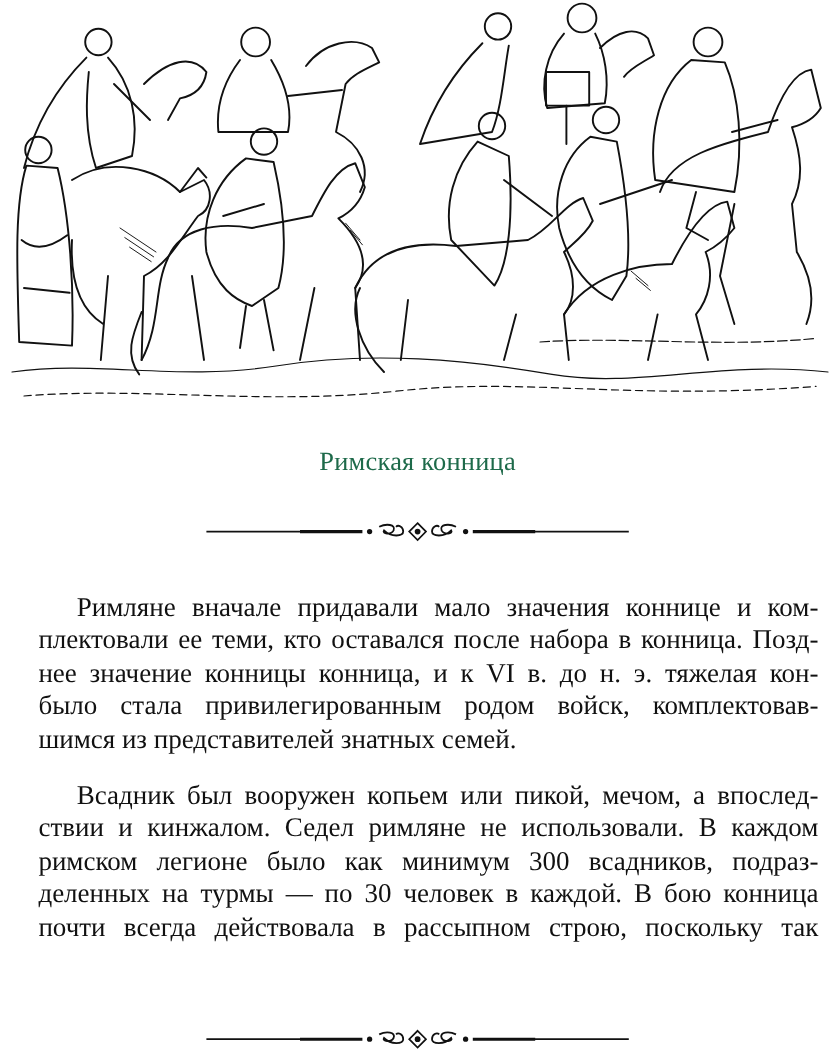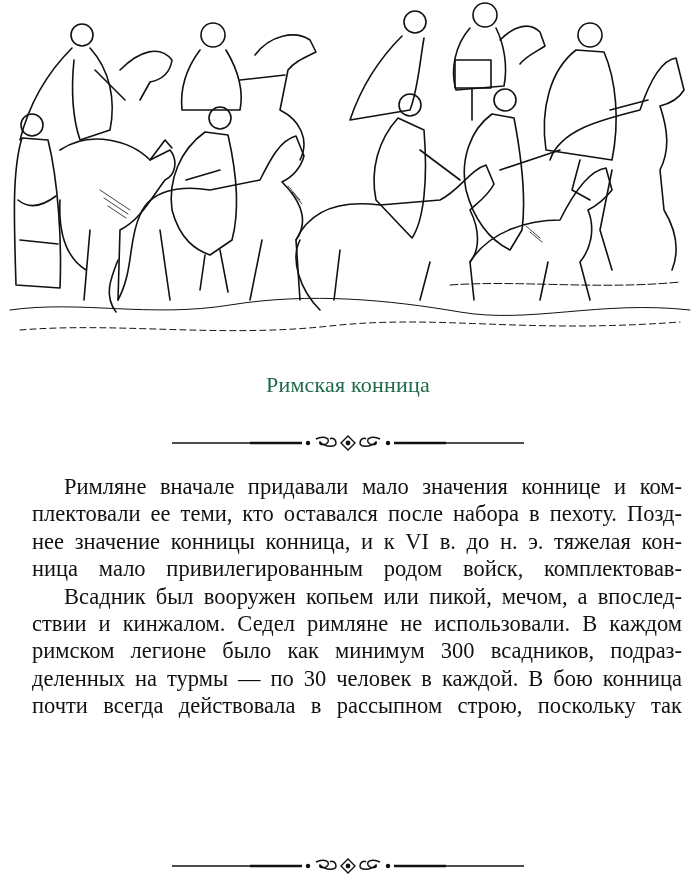--- a/index.html
+++ b/index.html
@@ -113,28 +113,29 @@
     <path d="M146 5 C152 2 160 3 158 8 C156 12 148 11 150 8 C156 14 166 13 166 9 C166 5 162 3 160 5" fill="none" stroke="#111" stroke-width="1.5"></path>
     <path d="M178 2 L185 9 L178 16 L171 9 Z" fill="none" stroke="#111" stroke-width="1.4"></path>
     <circle cx="178" cy="9" r="2.4" fill="#111"></circle>
     <path d="M210 5 C204 2 196 3 198 8 C200 12 208 11 206 8 C200 14 190 13 190 9 C190 5 194 3 196 5" fill="none" stroke="#111" stroke-width="1.5"></path>
     <circle cx="218" cy="9" r="2.2" fill="#111"></circle>
     <path d="M224 9 L276 9" stroke="#111" stroke-width="2.6"></path>
     <path d="M236 9 L354 9" stroke="#111" stroke-width="1.4"></path>
   </svg>
 </div>
 
-<div class="text" style="top:473px;">
+<div class="text" style="top:492px;">
   <div>
     <span class="line" style="padding-left:32px;">Римляне вначале придавали мало значения коннице и ком-</span>
-    <span class="line">плектовали ее теми, кто оставался после набора в пехоту. Позд-</span>
+    <span class="line">плектовали ее теми, кто оставался после набора в конница. Позд-</span>
     <span class="line">нее значение конницы конница, и к VI в. до н. э. тяжелая кон-</span>
-    <span class="line">ница мало привилегированным родом войск, комплектовав-</span>
+    <span class="line">было стала привилегированным родом войск, комплектовав-</span>
+    <span class="line last">шимся из представителей знатных семей.</span>
   </div>
-  <div style="margin-top:0;">
+  <div style="margin-top:20px;">
     <span class="line" style="padding-left:32px;">Всадник был вооружен копьем или пикой,  мечом, а впослед-</span>
     <span class="line">ствии и кинжалом. Седел римляне не использовали. В каждом</span>
     <span class="line">римском легионе было как минимум 300 всадников, подраз-</span>
     <span class="line">деленных на турмы — по 30 человек в каждой. В бою конница</span>
     <span class="line">почти всегда действовала в рассыпном строю, поскольку так</span>
   </div>
 </div>
 
 <div class="divider" style="top:857px;">
   <svg viewBox="0 0 356 18">

